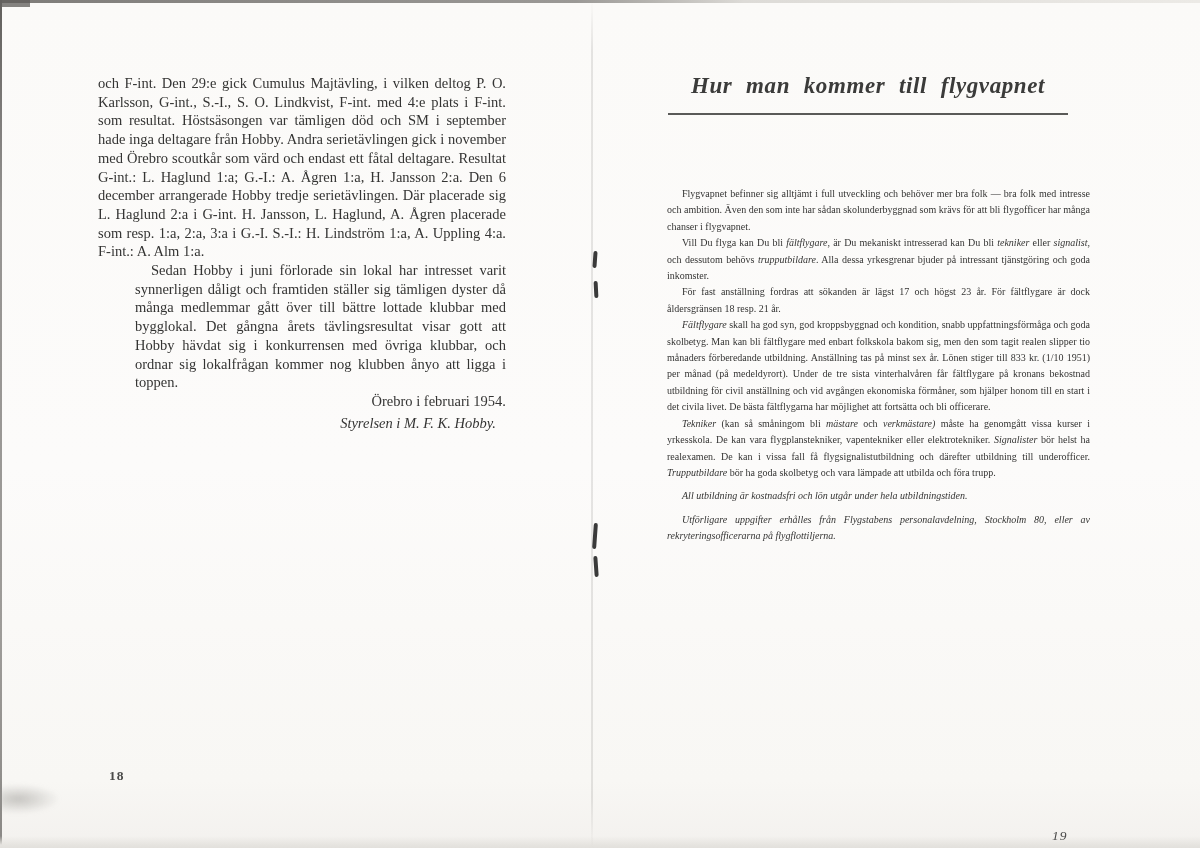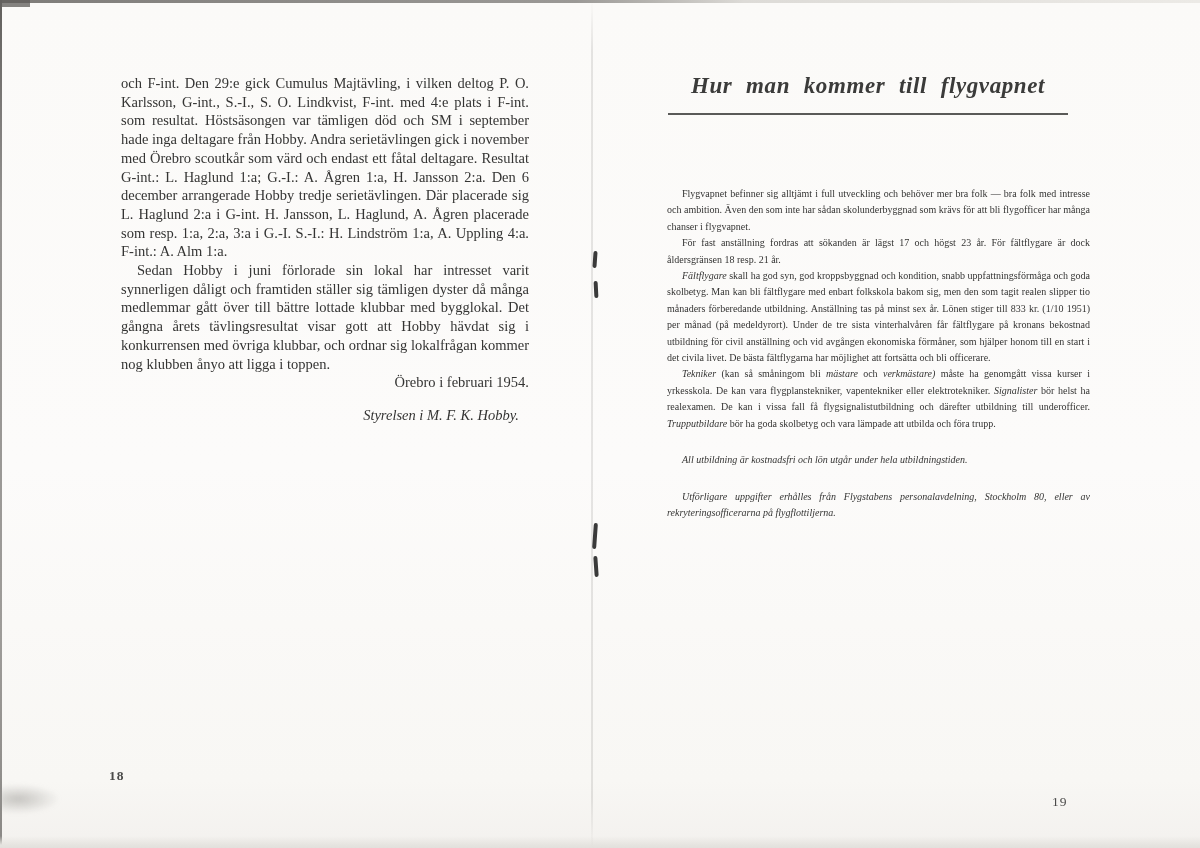--- a/index.html
+++ b/index.html
@@ -26,54 +26,54 @@
   .gutter-line{ position:absolute; left:591px; top:0; width:2px; height:848px;
     background:linear-gradient(to bottom,rgba(60,58,55,0) 0%,rgba(60,58,55,.12) 6%,rgba(60,58,55,.12) 94%,rgba(60,58,55,0) 100%); }
   .staple{ position:absolute; background:#3a3a3a; border-radius:2px; }
   .staple.s1a{ left:593px; top:251px; width:4px; height:17px; transform:rotate(4deg); }
   .staple.s1b{ left:594px; top:281px; width:4px; height:17px; transform:rotate(-3deg); }
   .staple.s2a{ left:593px; top:523px; width:4px; height:26px; transform:rotate(4deg); }
   .staple.s2b{ left:594px; top:556px; width:4px; height:21px; transform:rotate(-4deg); }
 
   
   .left-body{
-    position:absolute; left:121px; top:74px; width:408px;
+    position:absolute; left:98px; top:74px; width:408px;
     font-size:14.5px; line-height:18.7px; color:#343433;
     text-align:justify;
   }
-  .left-body p.indent{ text-indent:16px; }
+  .left-body p.indent{ text-indent:16px;margin-left:37px; }
   .left-body p.date-line{ text-indent:16px; text-align:right; }
-  .left-body p.signature{ text-align:right; padding-right:10px; margin-top:14px; }
+  .left-body p.signature{ text-align:right; padding-right:10px; margin-top:3px; }
 
   
   .chapter-title{
     position:absolute; left:668px; top:70px; width:400px;
     font-size:23px; line-height:32px; font-style:italic; font-weight:600;
     letter-spacing:.6px; word-spacing:.32em; text-align:center; color:#3b3b3a;
     white-space:nowrap;
   }
   .title-rule{
     position:absolute; left:668px; top:113px; width:400px; height:2px;
     background:#5a5a58;
   }
   .right-body{
     position:absolute; left:667px; top:186px; width:423px;
     font-size:10px; line-height:16.4px; color:#343433;
     text-align:justify;
   }
   .right-body p{ text-indent:15px; }
-  .right-body p.spaced{ margin-top:20px; }
+  .right-body p.spaced{ margin-top:7px; }
 
   i{ font-style:italic; }
 
   .pageno{
     position:absolute; font-size:13.5px; color:#4a4a49; letter-spacing:1px;
   }
   .pageno.left{ left:109px; top:768px;font-weight:bold; }
-  .pageno.right{ left:1052px; top:794px; }
+  .pageno.right{ left:1052px; top:828px;font-style:italic; }
 </style>
 </head>
 <body>
 
 <div class="scan">
 
   <div class="edge-top"></div>
   <div class="edge-top-corner"></div>
   <div class="edge-left"></div>
   <div class="edge-bottom"></div>
@@ -90,20 +90,21 @@
     <p class="indent">Sedan Hobby i juni förlorade sin lokal har intresset varit synnerligen dåligt och framtiden ställer sig tämligen dyster då många medlemmar gått över till bättre lottade klubbar med bygglokal. Det gångna årets tävlingsresultat visar gott att Hobby hävdat sig i konkurrensen med övriga klubbar, och ordnar sig lokalfrågan kommer nog klubben ånyo att ligga i toppen.</p>
     <p class="date-line">Örebro i februari 1954.</p>
     <p class="signature"><i>Styrelsen i M. F. K. Hobby.</i></p>
   </div>
   <div class="pageno left">18</div>
 
   <h1 class="chapter-title">Hur man kommer till flygvapnet</h1>
   <div class="title-rule"></div>
   <div class="right-body">
     <p>Flygvapnet befinner sig alltjämt i full utveckling och behöver mer bra folk — bra folk med intresse och ambition. Även den som inte har sådan skolunderbyggnad som krävs för att bli flygofficer har många chanser i flygvapnet.</p>
+    <p>Vill Du flyga kan Du bli <i>fältflygare</i>, är Du mekaniskt intresserad kan Du bli <i>tekniker</i> eller <i>signalist</i>, och dessutom behövs <i>trupputbildare</i>. Alla dessa yrkesgrenar bjuder på intressant tjänstgöring och goda inkomster.</p>
     <p>För fast anställning fordras att sökanden är lägst 17 och högst 23 år. För fältflygare är dock åldersgränsen 18 resp. 21 år.</p>
     <p><i>Fältflygare</i> skall ha god syn, god kroppsbyggnad och kondition, snabb uppfattningsförmåga och goda skolbetyg. Man kan bli fältflygare med enbart folkskola bakom sig, men den som tagit realen slipper tio månaders förberedande utbildning. Anställning tas på minst sex år. Lönen stiger till 833 kr. (1/10 1951) per månad (på medeldyrort). Under de tre sista vinterhalvåren får fältflygare på kronans bekostnad utbildning för civil anställning och vid avgången ekonomiska förmåner, som hjälper honom till en start i det civila livet. De bästa fältflygarna har möjlighet att fortsätta och bli officerare.</p>
     <p><i>Tekniker</i> (kan så småningom bli <i>mästare</i> och <i>verkmästare)</i> måste ha genomgått vissa kurser i yrkesskola. De kan vara flygplanstekniker, vapentekniker eller elektrotekniker. <i>Signalister</i> bör helst ha realexamen. De kan i vissa fall få flygsignalistutbildning och därefter utbildning till underofficer. <i>Trupputbildare</i> bör ha goda skolbetyg och vara lämpade att utbilda och föra trupp.</p>
     <p class="spaced"><i>All utbildning är kostnadsfri och lön utgår under hela utbildningstiden.</i></p>
     <p class="spaced"><i>Utförligare uppgifter erhålles från Flygstabens personalavdelning, Stockholm 80, eller av rekryteringsofficerarna på flygflottiljerna.</i></p>
   </div>
   <div class="pageno right">19</div>
 
 </div>
 

